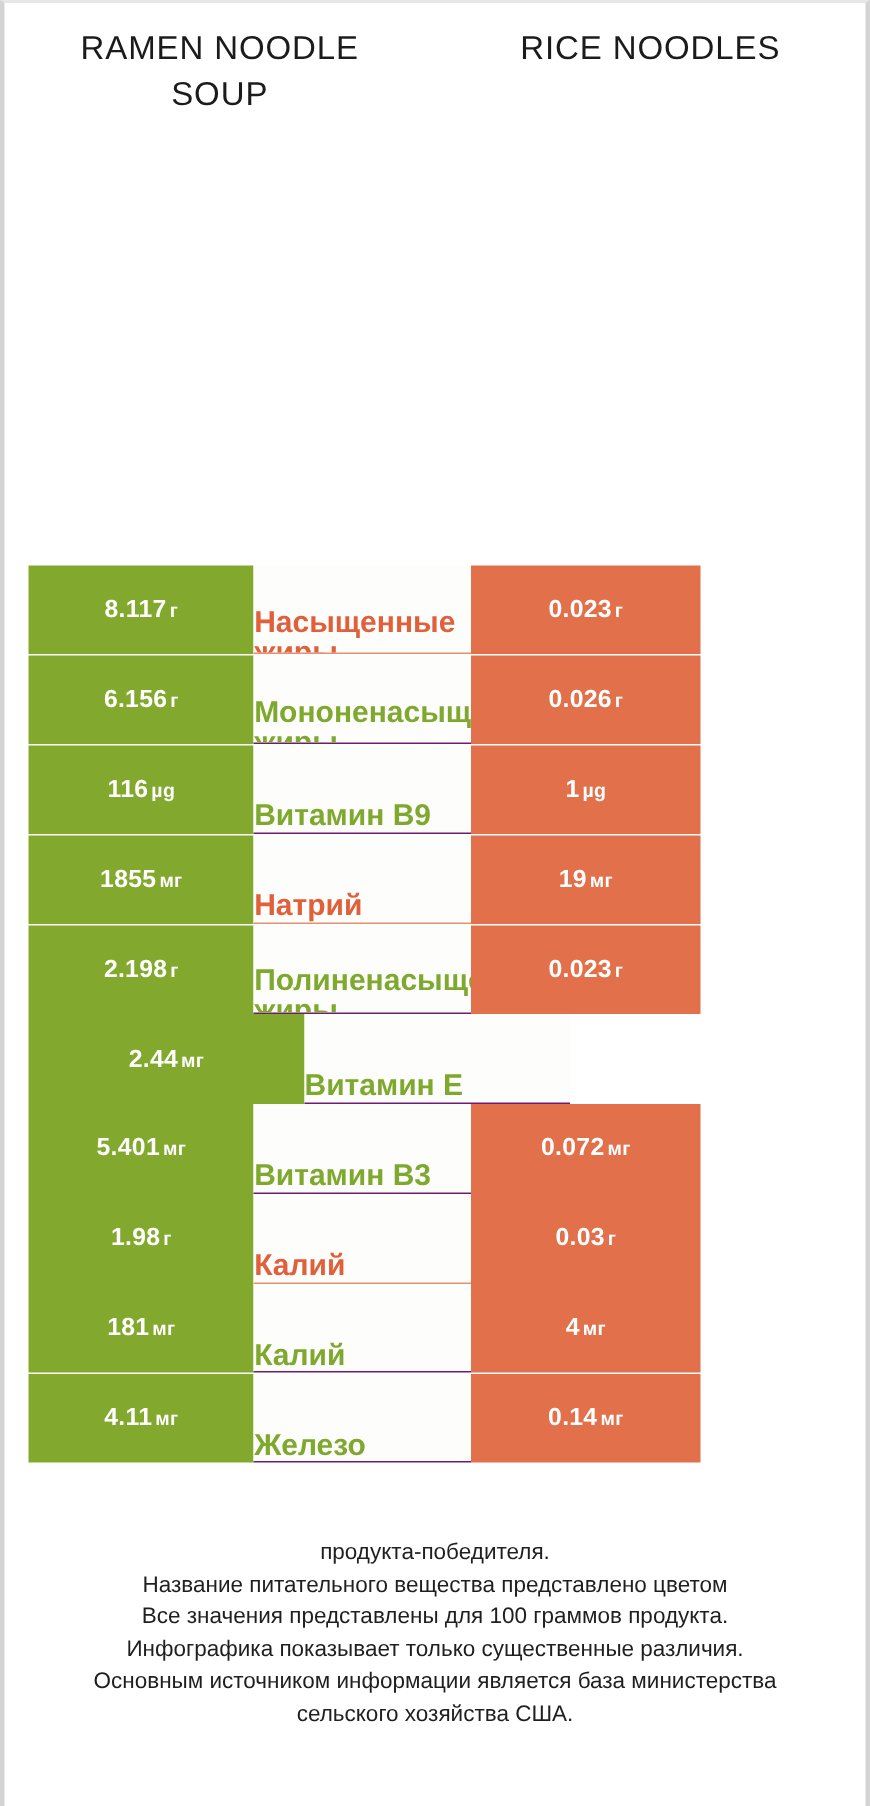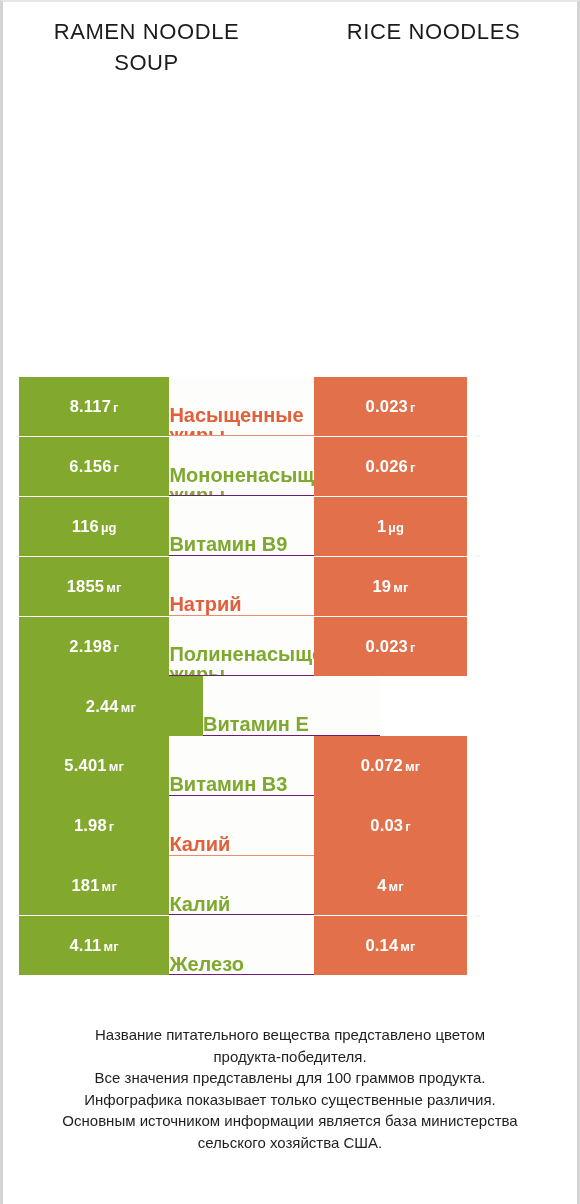--- a/index.html
+++ b/index.html
@@ -385,21 +385,21 @@
         <div class="cell cell-mid win-left">
           <div class="label win-left">Железо</div>
         </div>
         <div class="cell cell-right">
           <span class="val">0.14<span class="unit">мг</span></span>
         </div>
       </div>
     </div>
 
   <div id="footer">
+    <p>продукта-победителя.</p>
     <p>Название питательного вещества представлено цветом</p>
-    <p>продукта-победителя.</p>
     <p>Все значения представлены для 100 граммов продукта.</p>
     <p>Инфографика показывает только существенные различия.</p>
     <p>Основным источником информации является база министерства</p>
     <p>сельского хозяйства США.</p>
   </div>
 
 </div>
 
 </body></html>

